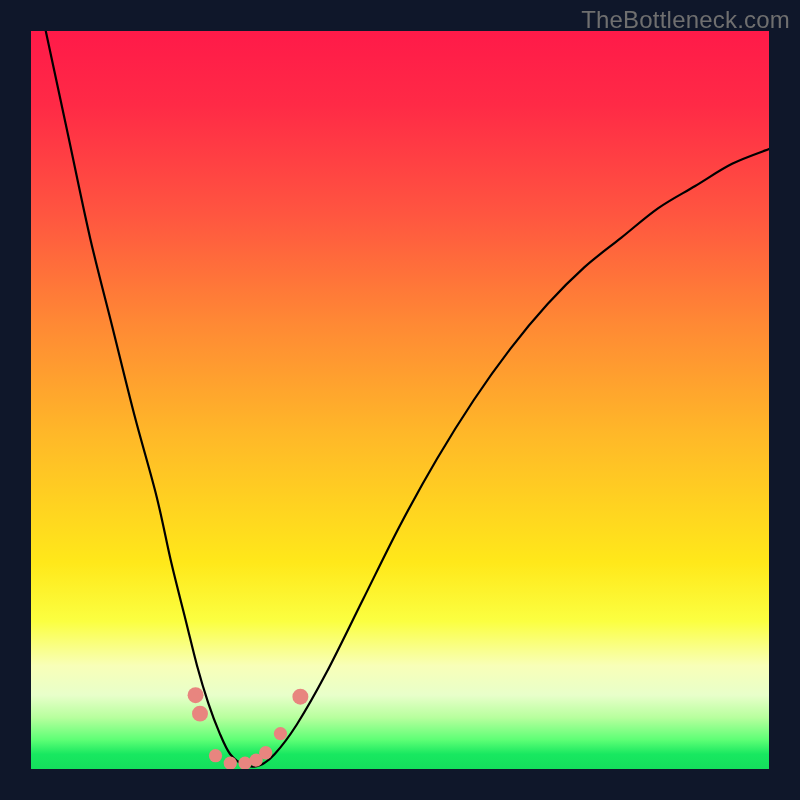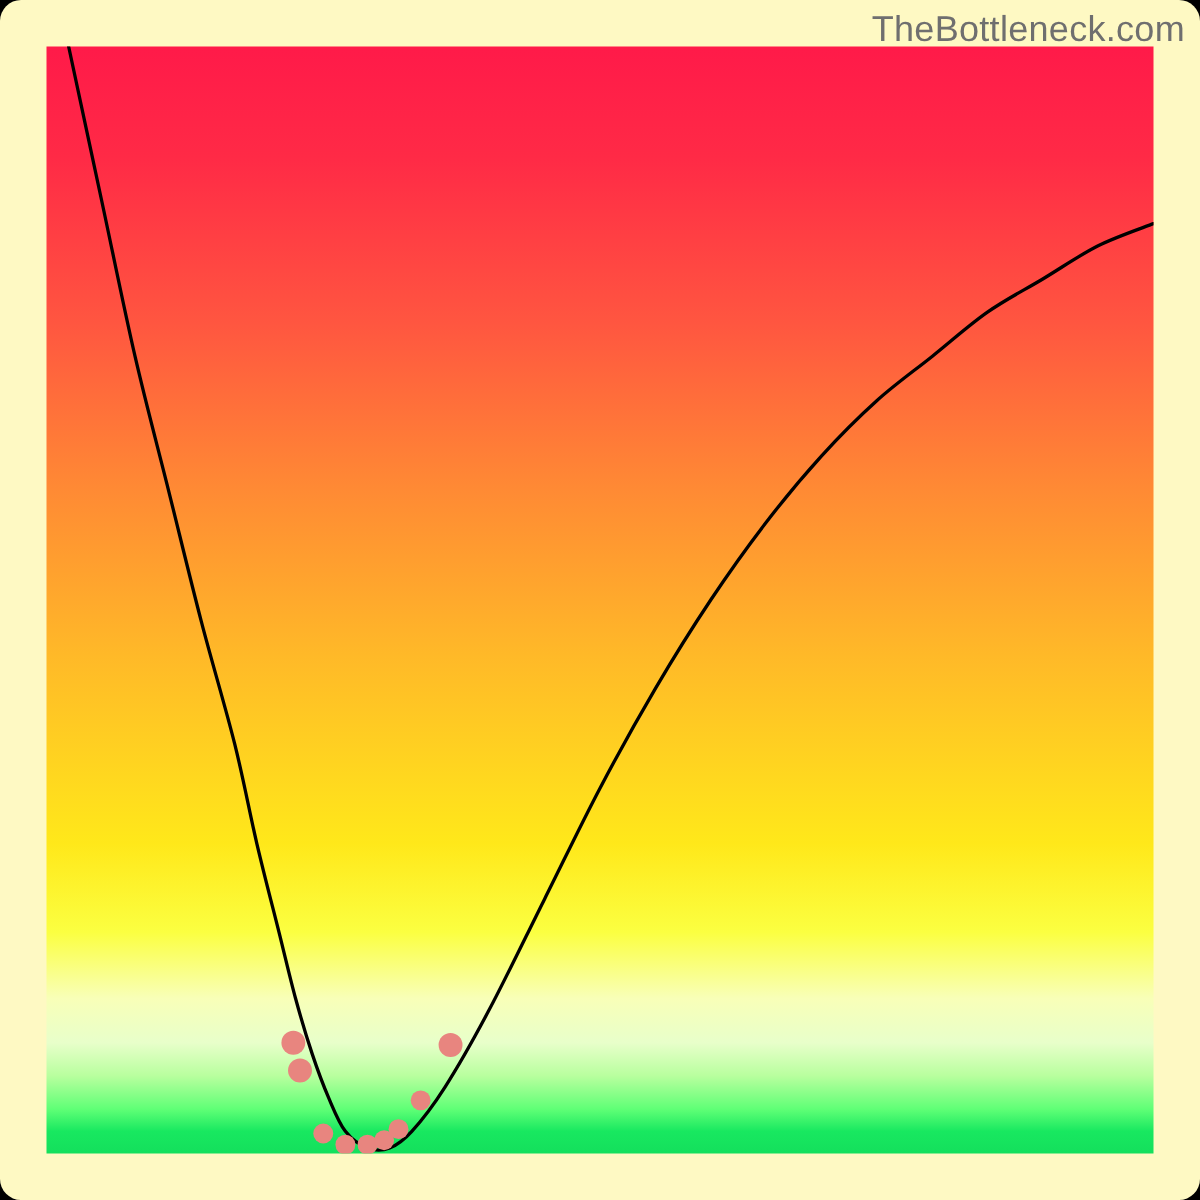--- a/index.html
+++ b/index.html
@@ -10,22 +10,21 @@
     overflow: hidden;
     background: #000;
     font-family: Arial, Helvetica, sans-serif;
   }
   .frame {
     position: absolute;
     left: 0;
     top: 0;
     width: 800px;
     height: 800px;
-    background: #fef9c3;
-    border-radius: 14px;
+    background: #0f172a;
   }
   .plot {
     position: absolute;
     left: 31px;
     top: 31px;
     width: 738px;
     height: 738px;
     
     background: linear-gradient(
       to bottom,

